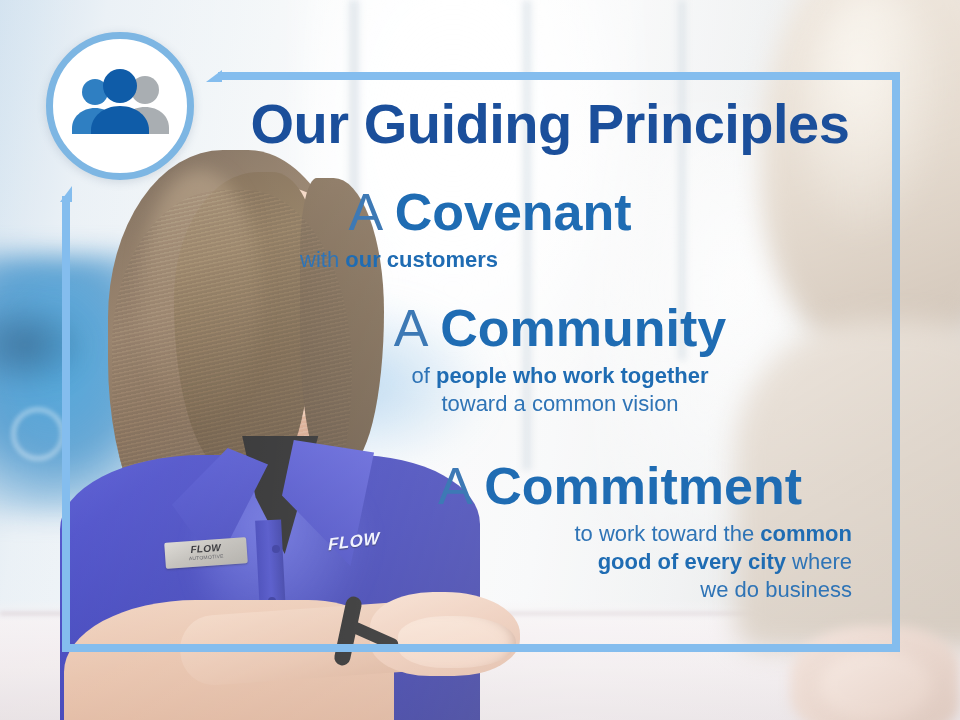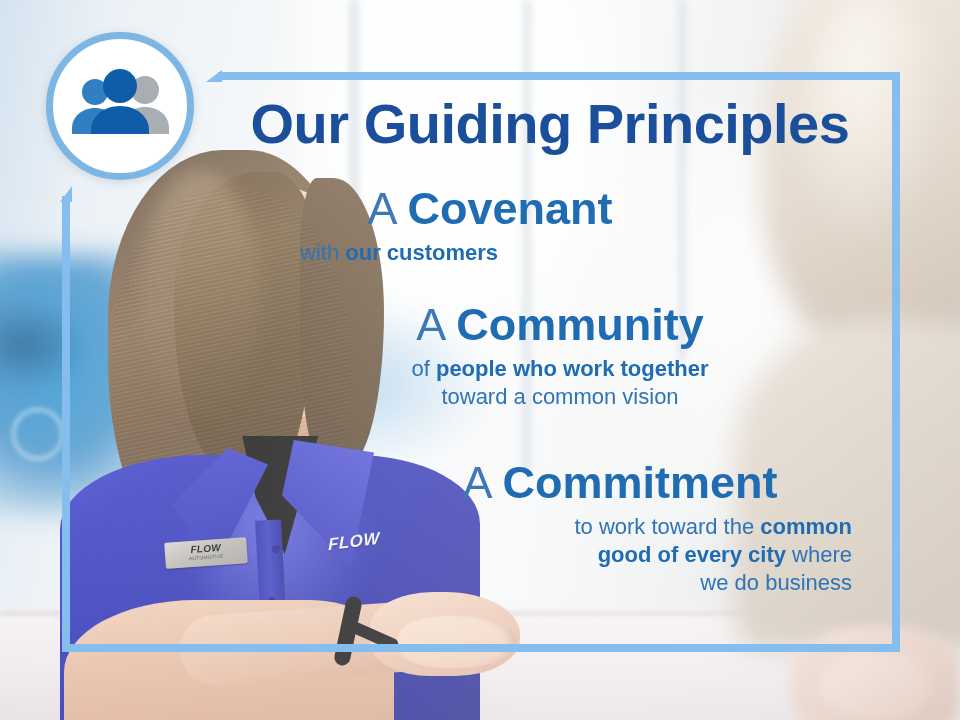--- a/index.html
+++ b/index.html
@@ -526,21 +526,21 @@
     letter-spacing: -0.5px;
     line-height: 1;
     white-space: nowrap;
   }
 
   .principle {
     position: absolute;
     text-align: right;
   }
   .p-title {
-    font-size: 45px;
+    font-size: 52px;
     line-height: 1.02;
     color: #2c72b5;
     white-space: nowrap;
   }
   .p-title .art {
     font-weight: normal;
     color: #3d79b5;
   }
   .p-title .word {
     font-weight: bold;

